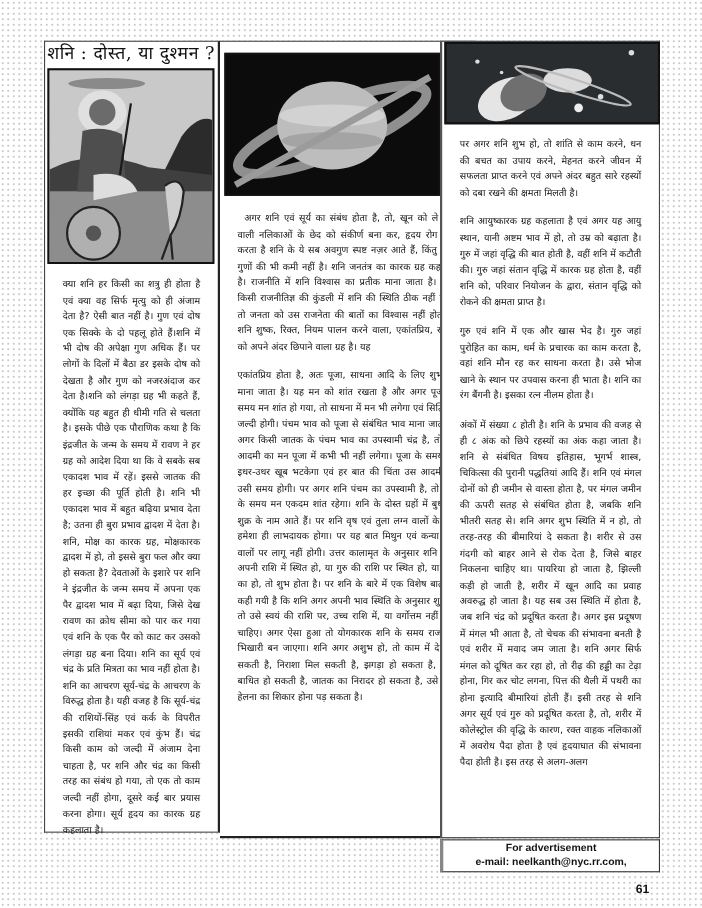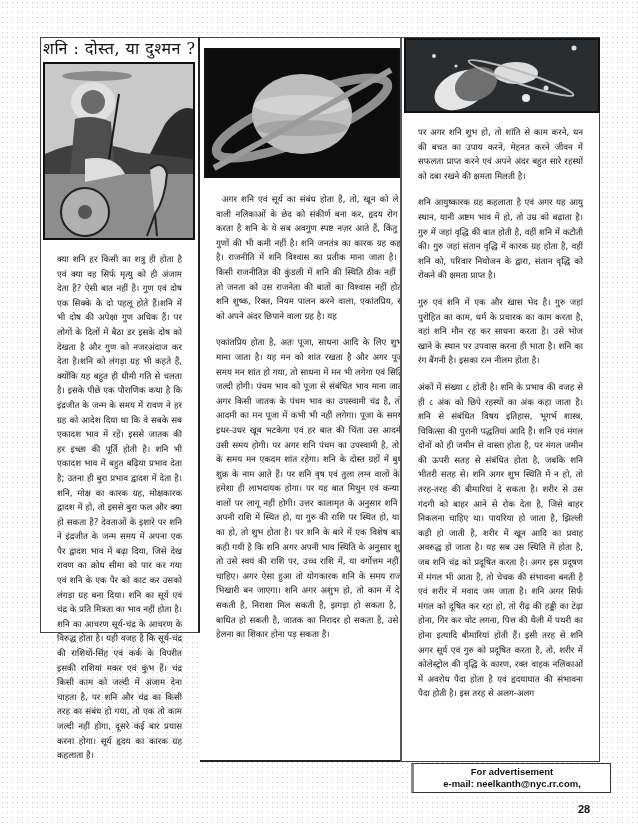--- a/index.html
+++ b/index.html
@@ -12,21 +12,21 @@
     color: #111;
   }
   .col {
     position: absolute; background: #fff;
     font-size: 8.6px; line-height: 14.6px;
     box-sizing: border-box; padding: 0 4px;
     text-align: justify;
   }
   .col p { margin: 12px; }
   #col1 {
-    left: 40px; top: 37px; width: 160px; height: 596px;
+    left: 40px; top: 37px; width: 160px; height: 720px;
     border: 1px solid #444; border-right: 2px solid #222;
   }
   #col2 {
     left: 200px; top: 37px; width: 232px; height: 725px;
     border-top: 1px solid #444; border-bottom: 2px solid #222;
   }
   #col3 {
     left: 400px; top: 37px; width: 200px; height: 725px;
     border: 1px solid #444; border-left: 2px solid #555;
   }
@@ -48,21 +48,21 @@
   }
   #space-img {
     width: 196px; height: 75px; margin: 0 -4px 2px -2px;
     background: #2a2d30;
   }
   .ad-box {
     position: absolute; left: 400px; top: 763px; width: 200px; height: 30px;
     border: 1px solid #333; border-left: 3px solid #888; background: #fff;
     box-sizing: border-box; text-align: center;
     font-family: "Liberation Sans", sans-serif; font-weight: bold; font-size: 9.5px;
-    line-height: 12px; padding-top: 2px; margin-left: 11px;
+    line-height: 12px; padding-top: 2px;
   }
   .page-number {
     position: absolute; left: 578px; top: 803px;
     font-family: "Liberation Sans", sans-serif; font-weight: bold; font-size: 11px;
   }
   .indent { text-indent: 6px; }
 </style>
 </head>
 <body>
 
@@ -122,13 +122,13 @@
   <p>शनि आयुष्कारक ग्रह कहलाता है एवं अगर यह आयु स्थान, यानी अष्टम भाव में हो, तो उम्र को बढ़ाता है।  गुरु में जहां वृद्धि की बात होती है, वहीं शनि में कटौती की। गुरु जहां संतान वृद्धि में कारक ग्रह होता है, वहीं शनि को, परिवार नियोजन के द्वारा, संतान वृद्धि को रोकने की क्षमता प्राप्त है।</p>
   <p>गुरु एवं शनि में एक और खास भेद है। गुरु जहां पुरोहित का काम, धर्म के प्रचारक का काम करता है, वहां शनि मौन रह कर साधना करता है। उसे भोज खाने के स्थान पर उपवास करना ही भाता है। शनि का रंग बैंगनी है। इसका रत्न नीलम होता है।</p>
   <p>अंकों में संख्या ८ होती है। शनि के प्रभाव की वजह से ही ८ अंक को छिपे रहस्यों का अंक कहा जाता है। शनि से संबंधित विषय इतिहास, भूगर्भ शास्त्र, चिकित्सा की पुरानी पद्धतियां आदि हैं। शनि एवं मंगल दोनों को ही जमीन से वास्ता होता है, पर मंगल जमीन की ऊपरी सतह से संबंधित होता है, जबकि शनि भीतरी सतह से। शनि अगर शुभ स्थिति में न हो, तो तरह-तरह की बीमारियां दे सकता है। शरीर से उस गंदगी को बाहर आने से रोक देता है, जिसे बाहर निकलना चाहिए था। पायरिया हो जाता है, झिल्ली कड़ी हो जाती है, शरीर में खून आदि का प्रवाह अवरुद्ध हो जाता है। यह सब उस स्थिति में होता है, जब शनि चंद्र को प्रदूषित करता है। अगर इस प्रदूषण में मंगल भी आता है, तो चेचक की संभावना बनती है एवं शरीर में मवाद जम जाता है। शनि अगर सिर्फ मंगल को दूषित कर रहा हो, तो रीढ़ की हड्डी का टेढ़ा होना, गिर कर चोट लगना, पित्त की थैली में पथरी का होना इत्यादि बीमारियां होती हैं। इसी तरह से शनि अगर सूर्य एवं गुरु को प्रदूषित करता है, तो, शरीर में कोलेस्ट्रोल की वृद्धि के कारण, रक्त वाहक नलिकाओं में अवरोध पैदा होता है एवं हृदयाघात की संभावना पैदा होती है। इस तरह से अलग-अलग</p>
 </div>
 
 <div class="ad-box">
   <div>For advertisement</div>
   <div>e-mail: neelkanth@nyc.rr.com,</div>
 </div>
 
-<div class="page-number">28</div>
+<div class="page-number">61</div>
 
 </body></html>

